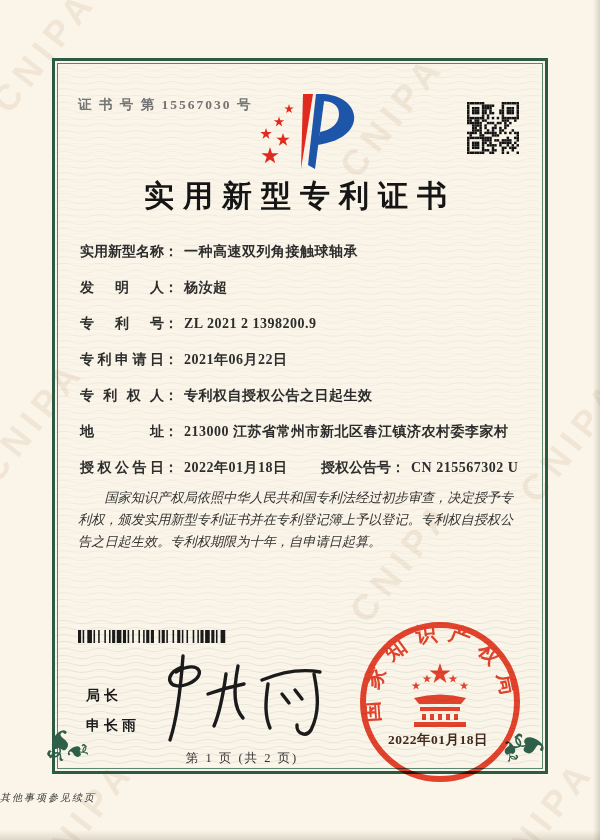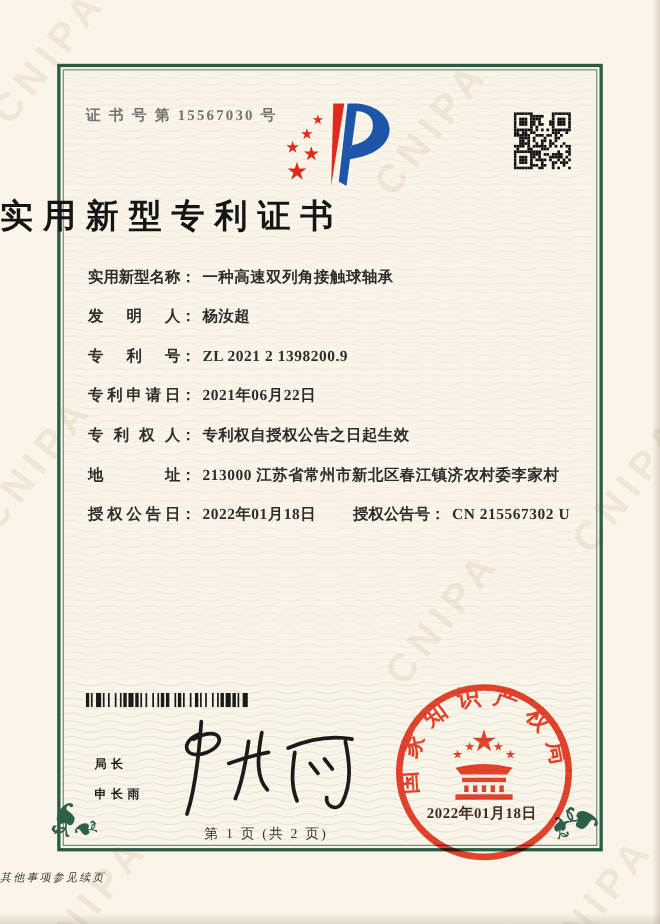--- a/index.html
+++ b/index.html
@@ -33,21 +33,21 @@
   }
   .corner span{display:inline-block;}
   
   .cert-number{
     position:absolute;left:78px;top:96px;z-index:4;
     font-size:13.5px;letter-spacing:2px;color:#737373;font-weight:600;
   }
   .logo{position:absolute;left:248px;top:90px;z-index:4;}
   .qr{position:absolute;left:467px;top:102px;z-index:4;}
   .title{
-    position:absolute;left:0;top:176px;width:600px;z-index:4;
+    position:absolute;left:0;top:176px;width:600px;text-align:center;z-index:4;
     font-size:30px;font-weight:bold;letter-spacing:9px;color:#151515;
   }
   
   .fields{position:absolute;left:80px;top:243px;width:446px;z-index:4;}
   .frow{height:36px;font-size:14px;font-weight:600;color:#2d2d2d;white-space:nowrap;}
   .flabel{display:inline-block;width:84px;text-align:justify;text-align-last:justify;}
   .fcolon{margin-right:6px;}
   .fvalue{letter-spacing:0.5px;}
   .frow .second{margin-left:30px;}
   
@@ -55,21 +55,21 @@
     position:absolute;left:78px;top:487px;width:446px;z-index:4;
     font-size:13.2px;line-height:21.8px;color:#323232;font-style:italic;
   }
   .body-text p{margin:0;text-indent:2em;}
   
   .barcode{position:absolute;left:78px;top:630px;z-index:4;}
   
   .sig-block{
     position:absolute;left:86px;top:687px;z-index:4;
     font-family:"Liberation Sans","DejaVu Sans",sans-serif;
-    font-size:11px;font-weight:600;color:#1c1c1c;letter-spacing:4px;
+    font-size:14px;font-weight:600;color:#1c1c1c;letter-spacing:4px;
   }
   .sig-block div{margin-bottom:12px;}
   .sig-svg{position:absolute;left:142px;top:650px;z-index:4;}
   
   .seal{position:absolute;left:356px;top:618px;z-index:4;mix-blend-mode:multiply;opacity:0.95;}
   .seal-date{
     position:absolute;left:366px;top:731px;width:144px;text-align:center;z-index:5;
     font-size:13.5px;font-weight:600;color:#41291d;letter-spacing:0.5px;
   }
   
@@ -487,20 +487,21 @@
   <div class="frow">
     <span class="flabel">地址</span><span class="fcolon">：</span><span class="fvalue">213000 江苏省常州市新北区春江镇济农村委李家村</span>
   </div>
   <div class="frow">
     <span class="flabel">授权公告日</span><span class="fcolon">：</span><span class="fvalue">2022年01月18日</span>
     <span class="second">授权公告号</span><span class="fcolon">：</span><span class="fvalue">CN 215567302 U</span>
   </div>
 </div>
 
 <div class="body-text">
+  <p>国家知识产权局依照中华人民共和国专利法经过初步审查，决定授予专利权，颁发实用新型专利证书并在专利登记簿上予以登记。专利权自授权公告之日起生效。专利权期限为十年，自申请日起算。</p>
 </div>
 
 <svg class="barcode" id="barcode" width="220" height="13">
     <rect x="0.00" y="0" width="3.10" height="13" fill="#1a1a1a"></rect>
     <rect x="4.65" y="0" width="1.55" height="13" fill="#1a1a1a"></rect>
     <rect x="9.30" y="0" width="4.65" height="13" fill="#1a1a1a"></rect>
     <rect x="15.50" y="0" width="1.55" height="13" fill="#1a1a1a"></rect>
     <rect x="20.15" y="0" width="1.55" height="13" fill="#1a1a1a"></rect>
     <rect x="26.35" y="0" width="1.55" height="13" fill="#1a1a1a"></rect>
     <rect x="31.00" y="0" width="1.55" height="13" fill="#1a1a1a"></rect>

